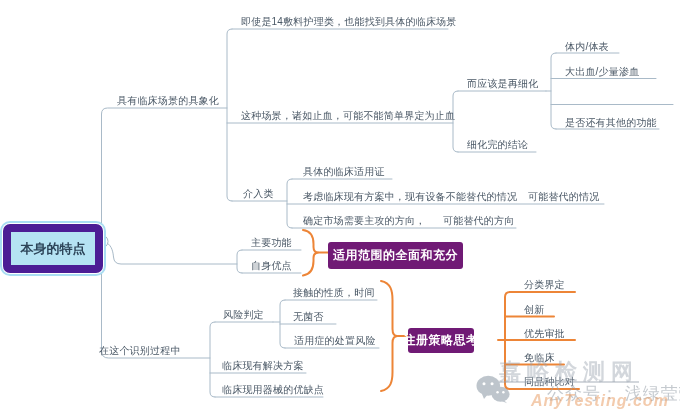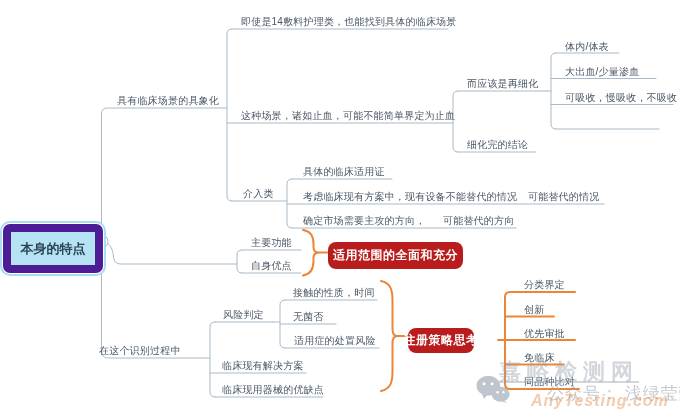--- a/index.html
+++ b/index.html
@@ -13,21 +13,21 @@
     white-space:nowrap;letter-spacing:0.2px;
   }
   .root-node{
     position:absolute;left:3px;top:224px;width:84px;height:33px;
     background:#B5E3F3;border:8px solid #4c1d95;border-radius:7px;
     box-shadow:0 0 0 1px #ffffff,0 0 0 3px #A8DDF2;
     display:flex;align-items:center;justify-content:center;
     font-size:13px;font-weight:600;color:#2C4458;white-space:nowrap;
   }
   .orange-box{
-    position:absolute;background:#b91c1c;border-radius:8px;
+    position:absolute;background:#701a75;border-radius:3px;
     display:flex;align-items:center;justify-content:center;
     color:#ffffff;font-weight:700;font-size:12px;white-space:nowrap;
     letter-spacing:0.5px;
   }
   .box-scope{left:328px;top:242px;width:135px;height:27px;}
   .box-strategy{left:408px;top:328px;width:66px;height:25px;}
   .wm-site{
     position:absolute;left:499px;top:357px;font-size:22px;font-weight:700;
     letter-spacing:6px;color:rgba(150,160,172,0.42);white-space:nowrap;text-decoration:underline;
   }
@@ -117,21 +117,21 @@
   </svg>
 
   <div class="root-node">本身的特点</div>
 
   <div class="topic" style="left:117px;top:94px">具有临床场景的具象化</div>
   <div class="topic" style="left:241px;top:15px">即使是14敷料护理类，也能找到具体的临床场景</div>
   <div class="topic" style="left:241px;top:109px">这种场景，诸如止血，可能不能简单界定为止血</div>
   <div class="topic" style="left:467px;top:77px">而应该是再细化</div>
   <div class="topic" style="left:565px;top:40px">体内/体表</div>
   <div class="topic" style="left:565px;top:65px">大出血/少量渗血</div>
-  <div class="topic" style="left:565px;top:91px">可吸收，慢吸收，不吸收</div>
+  <div class="topic" style="left:565px;top:116px">是否还有其他的功能</div>
   <div class="topic" style="left:467px;top:138px">细化完的结论</div>
   <div class="topic" style="left:243px;top:187px">介入类</div>
   <div class="topic" style="left:303px;top:165px">具体的临床适用证</div>
   <div class="topic" style="left:303px;top:190px">考虑临床现有方案中，现有设备不能替代的情况</div>
   <div class="topic" style="left:528px;top:190px">可能替代的情况</div>
   <div class="topic" style="left:303px;top:214px">确定市场需要主攻的方向，</div>
   <div class="topic" style="left:443px;top:214px">可能替代的方向</div>
 
   <div class="topic" style="left:251px;top:236px">主要功能</div>
   <div class="topic" style="left:251px;top:259px">自身优点</div>

